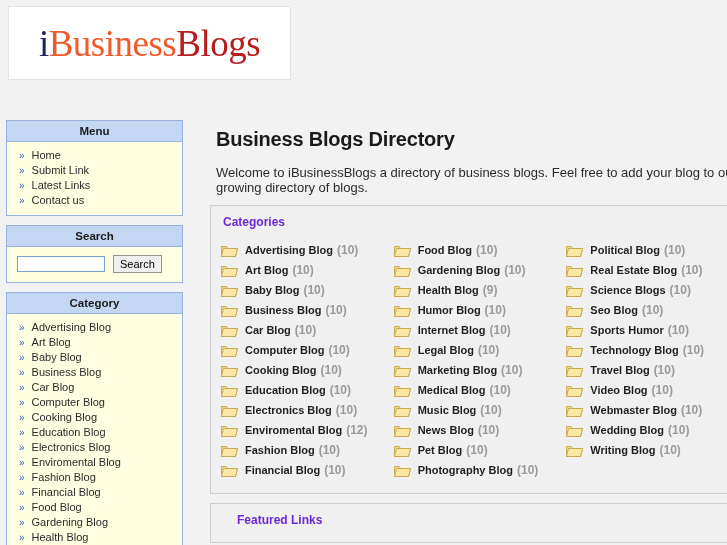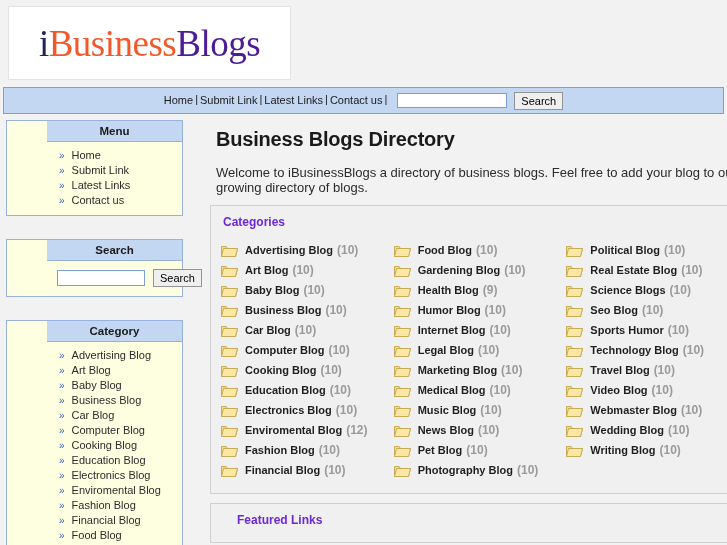--- a/index.html
+++ b/index.html
@@ -38,21 +38,21 @@
   }
   .logo {
     font-family: "Liberation Serif", serif;
     font-size: 37px;
     line-height: 1;
     letter-spacing: -0.5px;
     white-space: nowrap;
   }
   .logo .i    { color: #232261; }
   .logo .biz  { color: #f1592a; }
-  .logo .blg  { color: #4c1d95; }
+  .logo .blg  { color: #b91c1c; }
 
   
   .navbar {
     position: absolute;
     left: 3px;
     top: 87px;
     width: 721px;
     height: 27px;
     background: #c3d6f2;
     border: 1px solid #7da0d4;
@@ -99,23 +99,22 @@
   
   .sidebar {
     position: absolute;
     left: 6px;
     top: 120px;
     width: 177px;
   }
   .panel {
     border: 1px solid #97b2dc;
     background: #feffe1;
-    margin-bottom: 23px;
+    margin-bottom: 9px;
     box-sizing: border-box;
-    padding-left: 40px;
   }
   .panel-head {
     background: #c3d6f2;
     border-bottom: 1px solid #97b2dc;
     text-align: center;
     font-weight: bold;
     font-size: 11.5px;
     color: #1b1b1b;
     padding: 4px 0 4px;
   }
@@ -243,25 +242,20 @@
 </style>
 </head>
 <body>
 
 <div class="page">
 
   <div class="header">
     <div class="logo"><span class="i">i</span><span class="biz">Business</span><span class="blg">Blogs</span></div>
   </div>
 
-  <div class="navbar">
-    <div class="navlinks">
-      <a href="#">Home</a><span class="sep">|</span><a href="#">Submit Link</a><span class="sep">|</span><a href="#">Latest Links</a><span class="sep">|</span><a href="#">Contact us</a><span class="sep">|</span><input class="nav-search-input" type="text" placeholder="" style=""><button class="nav-search-btn">Search</button>
-    </div>
-  </div>
 
   <div class="sidebar">
 
     <div class="panel">
       <div class="panel-head">Menu</div>
       <div class="panel-body">
         <ul class="side-list">
           <li>
               <span class="bullet">»</span>
               <a href="#">Home</a>

